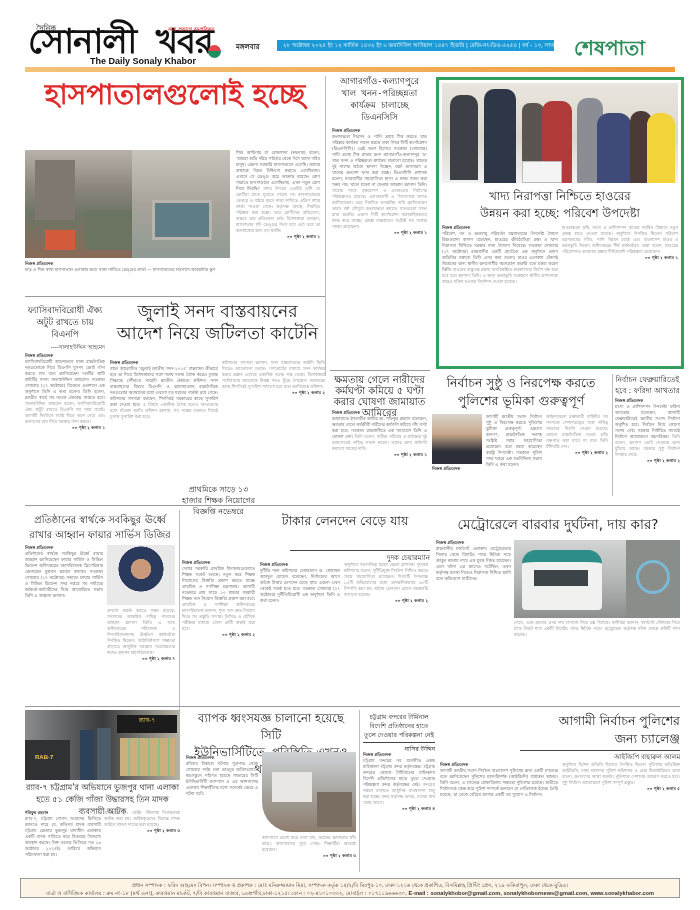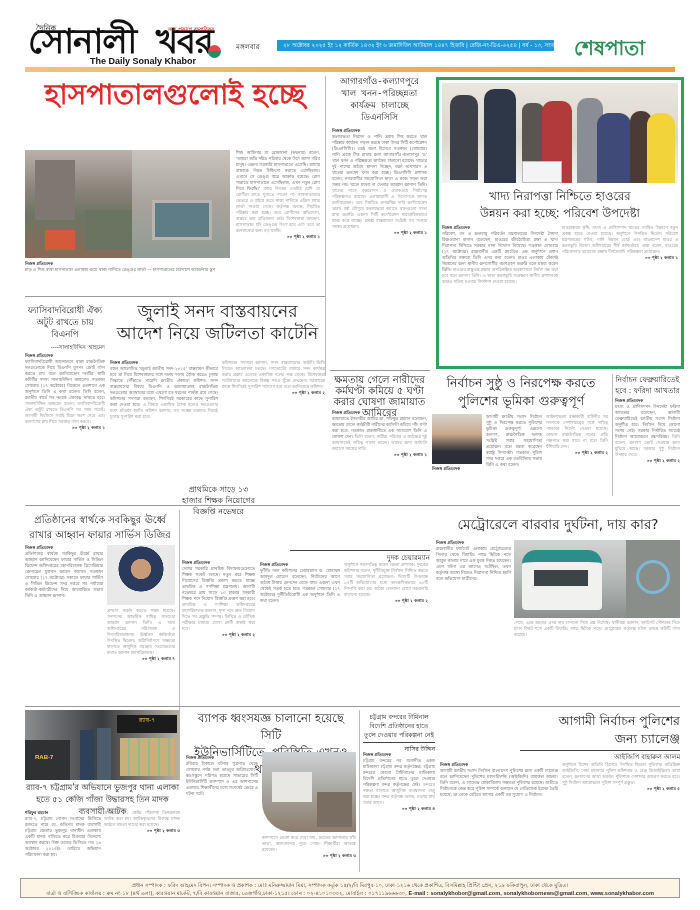--- a/index.html
+++ b/index.html
@@ -7,21 +7,21 @@
   body { font-family: "DejaVu Sans", sans-serif; color: #222; position: relative; }
 
   .abs { position: absolute; }
 
   
   .mast-small { left: 36px; top: 22px; font-size: 8px; font-weight: normal; color: #111; }
   .mast-title { left: 28px; top: 26px; font-size: 34px; font-weight: bold; color: #111; letter-spacing: -1px; line-height: 36px; font-family: Liberation Mono, monospace; }
   .mast-dot { left: 208px; top: 45px; width: 13px; height: 13px; border-radius: 50%; background: linear-gradient(180deg,#e2464d 50%, #1f8f5f 50%); }
   .mast-tag { left: 168px; top: 26px; font-size: 5px; color: #d32f2f; font-weight: bold; }
   .mast-en { left: 90px; top: 56px; font-size: 9px; font-weight: bold; font-family: Liberation Sans, sans-serif; color: #111; }
-  .mast-day { left: 236px; top: 41px; font-size: 7px; color: #222; font-weight: normal; }
+  .mast-day { left: 236px; top: 41px; font-size: 7px; color: #222; font-weight: bold; }
   .mast-bar { left: 277px; top: 40px; width: 277px; height: 11px; background: #1b9ad7; color: #fff; font-size: 5.5px; line-height: 11px; padding-left: 6px; white-space: nowrap; overflow: hidden; }
   .mast-section { left: 574px; top: 33px; font-size: 20px; font-weight: bold; color: #2f8f5b; }
   .mast-rule { left: 25px; top: 67px; width: 650px; height: 5px; background: linear-gradient(90deg, #f4c27a, #ef9d3f); }
 
   
   .col { font-size: 4.2px; line-height: 6px; color: #555; text-align: justify; overflow: hidden; }
   .col .by { color: #222; font-weight: bold; display: block; }
   .col .cont { color: #222; font-weight: bold; display: block; text-align: right; }
   .txt-fill { color: #888; }
   .vrule { width: 1px; background: #bbb; }
@@ -186,20 +186,21 @@
 <div class="abs vrule" style="left:179px; top:510px; height:220px;"></div>
 <div class="abs hl" style="left:182px; top:484px; width:73px; font-size:7.8px; line-height:11px;">প্রাথমিকে সাড়ে ১৩ হাজার শিক্ষক নিয়োগের বিজ্ঞপ্তি নভেম্বরে</div>
 <div class="abs col" style="left:182px; top:560px; width:73px; height:165px;">
   <span class="by">নিজস্ব প্রতিবেদক</span>
   <span>দেশের সরকারি প্রাথমিক বিদ্যালয়গুলোতে শিক্ষক সংকট চলছে। নতুন করে শিক্ষক নিয়োগের বিজ্ঞপ্তি প্রকাশ করতে যাচ্ছে প্রাথমিক ও গণশিক্ষা মন্ত্রণালয়। আগামী নভেম্বরে প্রায় সাড়ে ১৩ হাজার সহকারী শিক্ষক পদে নিয়োগ বিজ্ঞপ্তি প্রকাশ করা হবে।</span>
   <span class="txt-fill">প্রাথমিক ও গণশিক্ষা অধিদপ্তরের মহাপরিচালক জানান, শূন্য পদে দ্রুত নিয়োগ দিতে সব প্রস্তুতি সম্পন্ন। লিখিত ও মৌখিক পরীক্ষার মাধ্যমে যোগ্য প্রার্থী বাছাই করা হবে।</span>
   <span class="cont">»» পৃষ্ঠা ২ কলাম ২</span>
 </div>
 
 <div class="abs hl" style="left:260px; top:512px; width:170px; font-size:12.5px; line-height:18px;">
+  <div>টাকার লেনদেন বেড়ে যায়</div>
 </div>
 <div class="abs" style="left:290px; top:550px; width:140px; font-size:7px; text-align:right; color:#222; border-top:1px solid #444; padding-top:1px;">দুদক চেয়ারম্যান</div>
 <div class="abs col" style="left:260px; top:562px; width:80px; height:160px;">
   <span class="by">নিজস্ব প্রতিবেদক</span>
   <span>দুর্নীতি দমন কমিশনের চেয়ারম্যান ড. মোহাম্মদ আবদুল মোমেন বলেছেন, নির্বাচনের আগে অবৈধ টাকার লেনদেন বেড়ে যায়। এজন্য এখন থেকেই সতর্ক হতে হবে। গতকাল সোমবার (২৭ অক্টোবর) দুর্নীতিবিরোধী এক অনুষ্ঠানে তিনি এ কথা বলেন।</span>
 </div>
 <div class="abs col" style="left:344px; top:562px; width:84px; height:160px;">
   <span class="txt-fill">অনুষ্ঠানে সভাপতিত্ব করেন জেলা প্রশাসক। দুদকের কমিশনার বলেন, দুর্নীতিমুক্ত নির্বাচন নিশ্চিত করতে সবার সহযোগিতা প্রয়োজন। দিবসটি উপলক্ষে ৯৫টি অভিযোগের মধ্যে তাৎক্ষণিকভাবে ৬৩টি নিষ্পত্তি করা হয়। অবৈধ লেনদেন রোধে নজরদারি বাড়ানো হয়েছে।</span>
   <span class="cont">»» পৃষ্ঠা ২ কলাম ২</span>
 </div>

